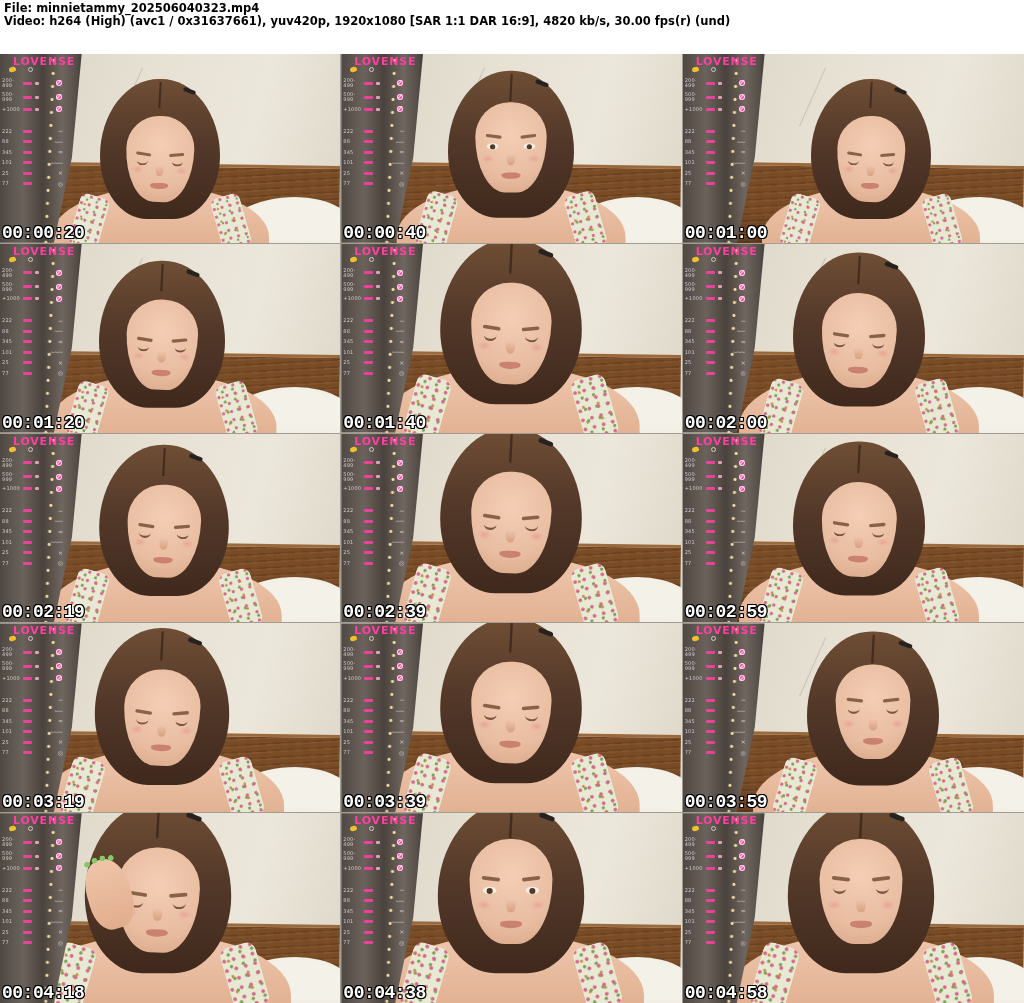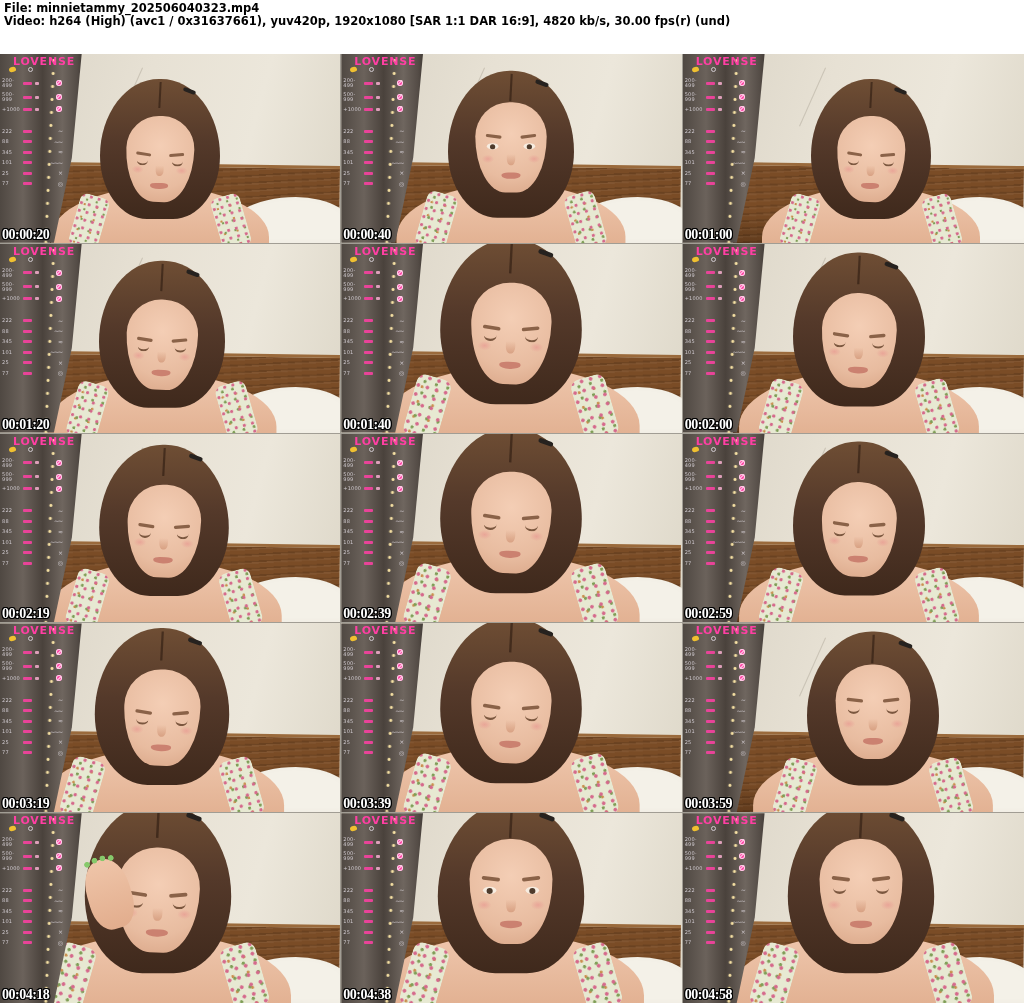--- a/index.html
+++ b/index.html
@@ -134,22 +134,22 @@
   .ov-lvl{width:9px;height:3px;background:var(--brand-pink);opacity:.85;border-radius:1px;}
   .ov-sub{width:4px;height:3px;background:rgba(255,180,215,.8);border-radius:1px;}
   .ov-badge{width:6px;height:6px;border-radius:50%;background:var(--brand-pink);
     box-shadow:inset 0 0 0 1px #ffd7ec;position:relative;margin-left:auto;}
   .ov-badge::after{content:"";position:absolute;left:0;top:2.3px;width:6px;height:1px;
     background:#ffd7ec;transform:rotate(-45deg);}
   .ov-wave{margin-left:auto;color:#cfc9ce;font-size:6px;letter-spacing:-1px;}
 
   
   .timestamp{position:absolute;left:2px;bottom:0;z-index:8;
-    color:var(--timestamp-fill);font-weight:bold;font-size:14px;letter-spacing:-.5px;
-    font-family:Liberation Serif, serif;
+    color:var(--timestamp-fill);font-weight:bold;font-size:18px;letter-spacing:-.5px;
+    font-family:Liberation Mono, monospace;
     text-shadow:
       -1px -1px 0 var(--timestamp-outline), 1px -1px 0 var(--timestamp-outline),
       -1px  1px 0 var(--timestamp-outline), 1px  1px 0 var(--timestamp-outline),
        0 -1px 0 var(--timestamp-outline), 0 1px 0 var(--timestamp-outline),
       -1px  0 0 var(--timestamp-outline), 1px 0 0 var(--timestamp-outline);}
 </style>
 </head>
 <body>
 
 <div class="header">

